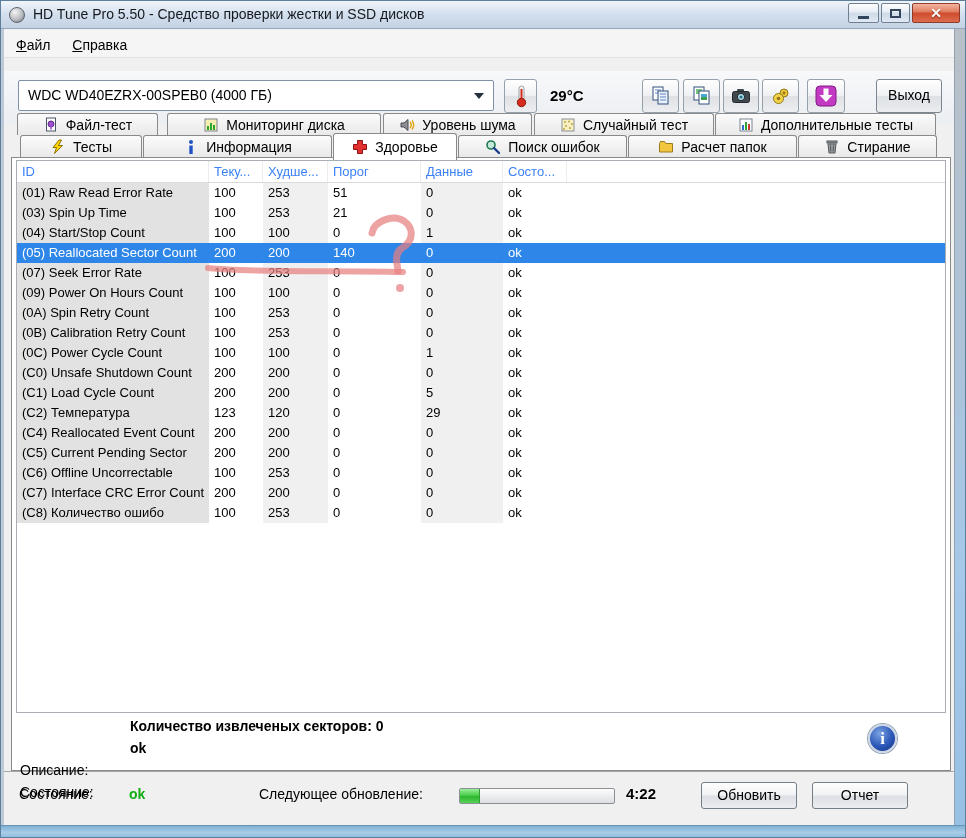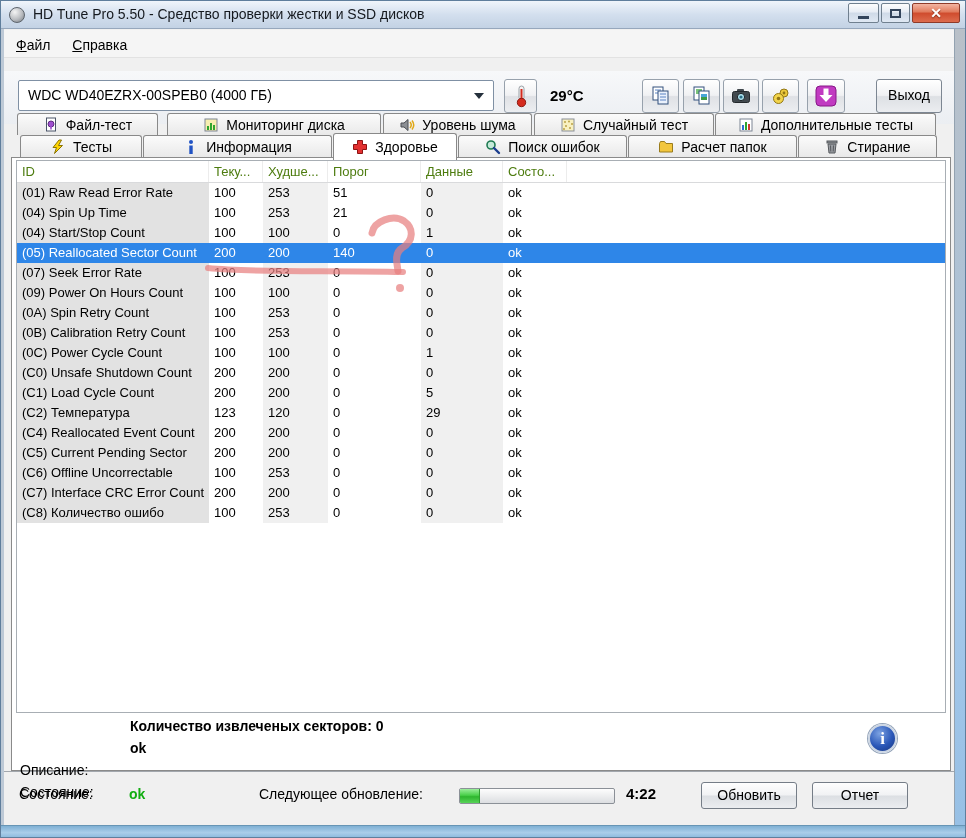--- a/index.html
+++ b/index.html
@@ -65,21 +65,21 @@
   .tab-r1 { top:1px; } .tab-r2 { top:23px;text-align:right; }
   .tab.active { top:21px; height:27px; background:#fff; z-index:6; }
   .tab-icon { width:16px; height:16px; flex:0 0 auto; }
 
   
   .content-panel { position:absolute; top:156px; left:10px; width:940px; height:614px;
                    background:#fff; border:1px solid #8a8a8a; z-index:2; }
   .listview { position:absolute; left:4px; top:2px; width:930px; height:553px;
               border:1px solid #a8aeb4; background:#fff; overflow:hidden; }
   .lv-header { position:absolute; top:0; left:0; right:0; height:22px; background:#fff;
-               border-bottom:1px solid #d9dadc; display:flex; font-size:13px; color:#4d7c0f; }
+               border-bottom:1px solid #d9dadc; display:flex; font-size:13px; color:#3b82f6; }
   .lv-header > div { line-height:21px; padding-left:5px; border-right:1px solid #ececec; }
   .lv-rows { position:absolute; top:22px; left:0; right:0; }
   .trow { display:flex; height:20px; font-size:13px; }
   .trow > .cell { line-height:20px; padding-left:5px; overflow:hidden; white-space:nowrap; }
   .col-id { width:192px; } .col-cur { width:54px; } .col-worst { width:65px; }
   .col-thr { width:93px; } .col-data { width:82px; } .col-status { width:64px; }
   .trow .col-id { background:#e2e2e2; }
   .trow .col-worst, .trow .col-data { background:#f0f0f0; }
   .trow.selected { background:#2e86e8; color:#fff; }
   .trow.selected > .cell { background:transparent; }
@@ -310,21 +310,21 @@
   <div class="trow">
     <div class="cell col-id">(01) Raw Read Error Rate</div>
     <div class="cell col-cur">100</div>
     <div class="cell col-worst">253</div>
     <div class="cell col-thr">51</div>
     <div class="cell col-data">0</div>
     <div class="cell col-status">ok</div>
   </div>
 
   <div class="trow">
-    <div class="cell col-id">(04) Spin Up Time</div>
+    <div class="cell col-id">(03) Spin Up Time</div>
     <div class="cell col-cur">100</div>
     <div class="cell col-worst">253</div>
     <div class="cell col-thr">21</div>
     <div class="cell col-data">0</div>
     <div class="cell col-status">ok</div>
   </div>
 
   <div class="trow">
     <div class="cell col-id">(04) Start/Stop Count</div>
     <div class="cell col-cur">100</div>

